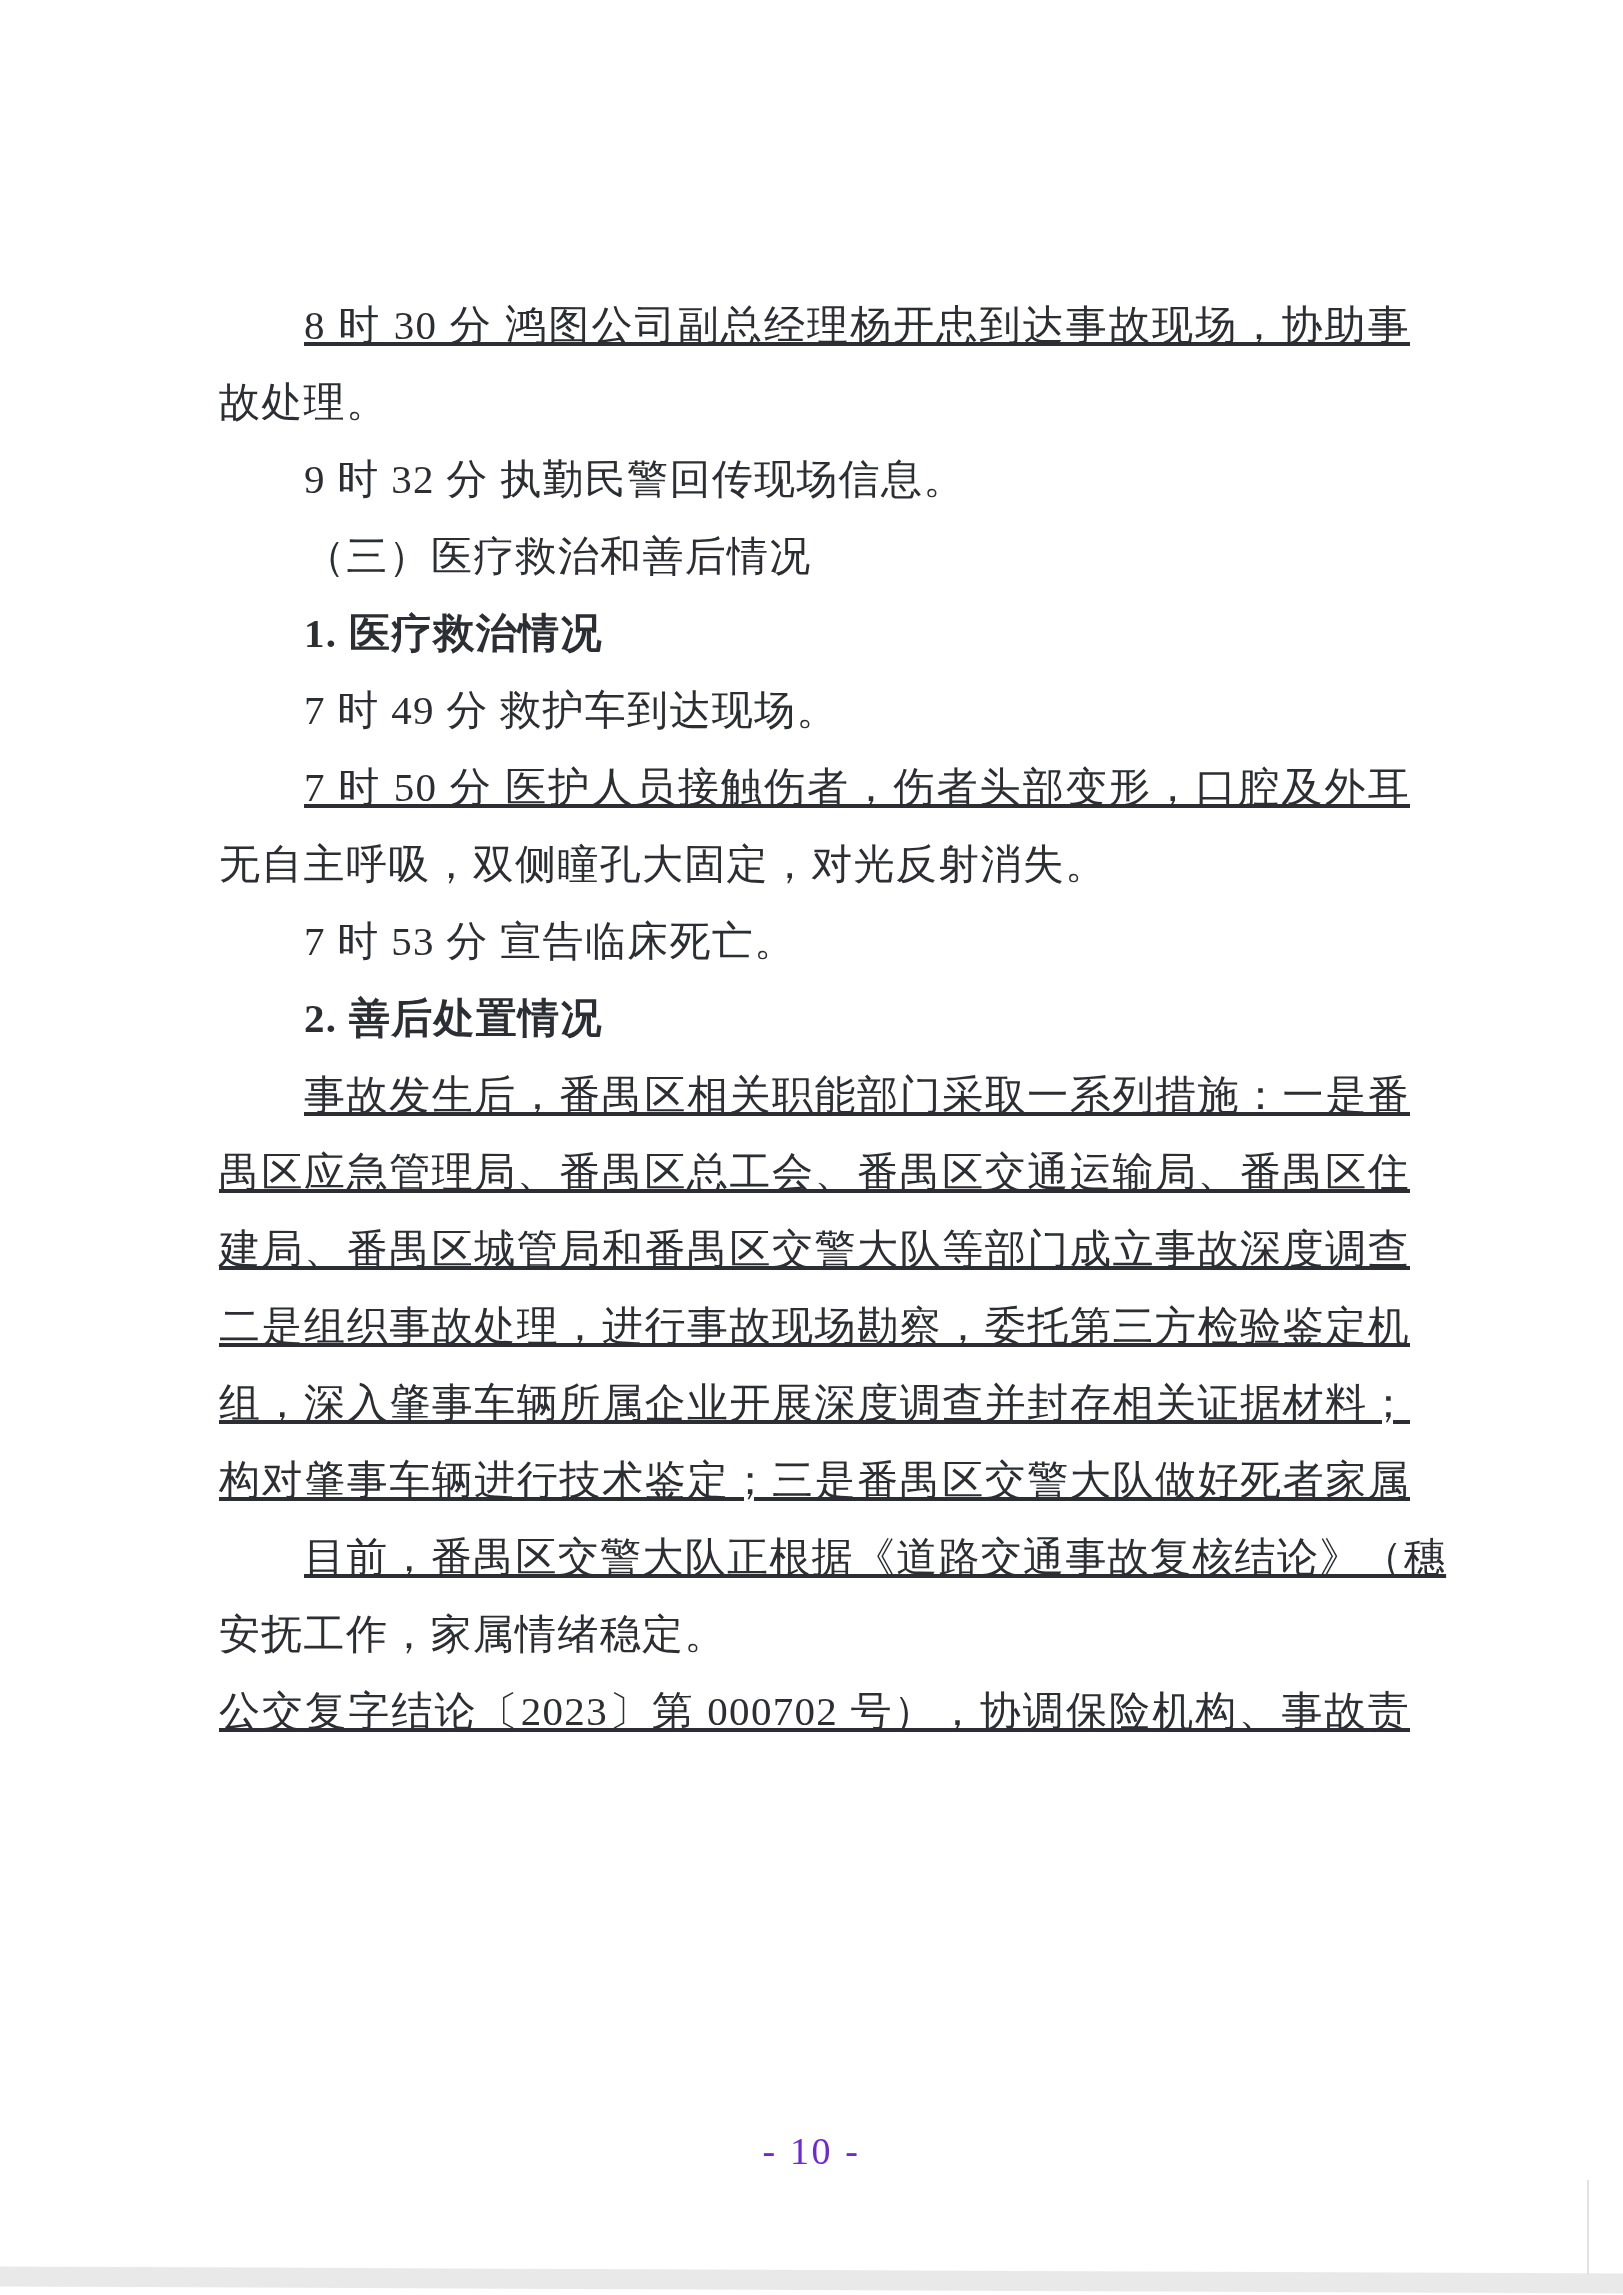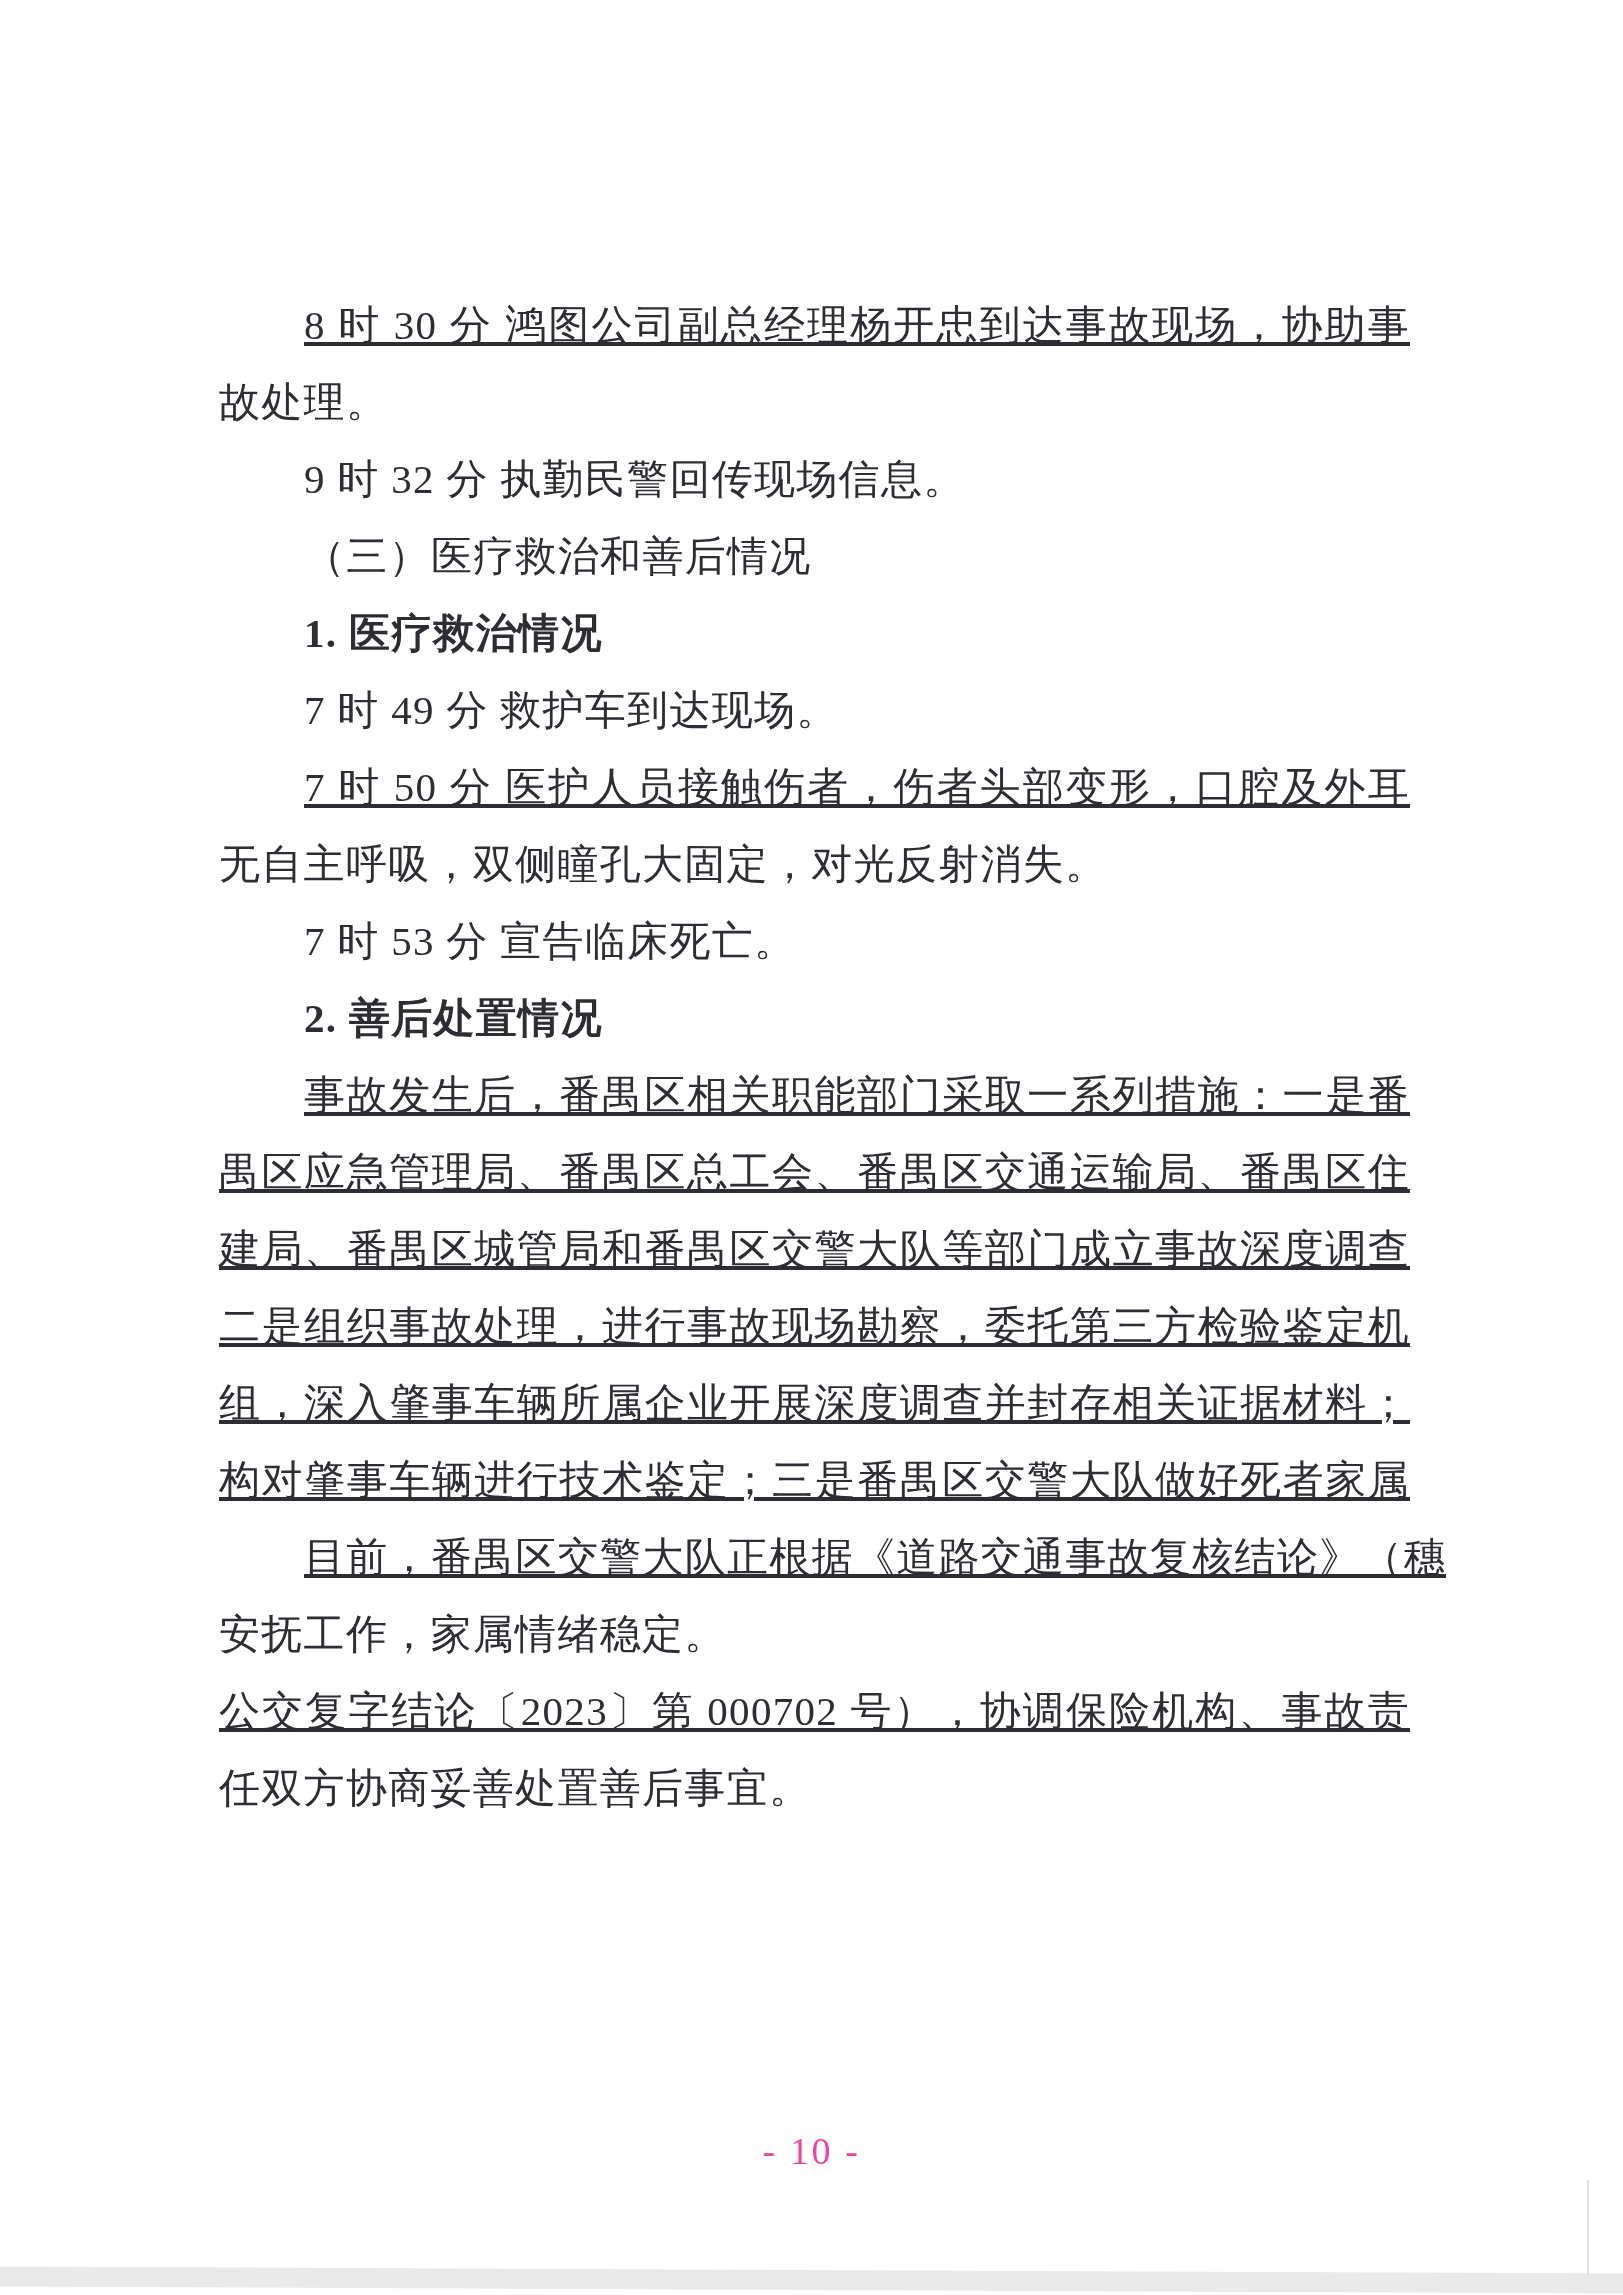--- a/index.html
+++ b/index.html
@@ -47,21 +47,21 @@
     font-weight: 400;
   }
   .footer {
     position: absolute;
     top: 2129px;
     left: 0;
     width: 100%;
     text-align: center;
     font-size: 38px;
     letter-spacing: 2.6px;
-    color: #ec4899;
+    color: #6d28d9;
   }
   .scan-strip-bottom {
     position: absolute;
     left: -6.5px;
     top: 2270px;
     width: 1636px;
     height: 19.6px;
     background: #e9e9e9;
     transform: rotate(0.25deg);
   }
@@ -92,21 +92,20 @@
     <p class="line indent bold">2. 善后处置情况</p>
     <p class="line indent fill">事故发生后，番禺区相关职能部门采取一系列措施：一是番</p>
     <p class="line fill">禺区应急管理局、番禺区总工会、番禺区交通运输局、番禺区住</p>
     <p class="line fill">建局、番禺区城管局和番禺区交警大队等部门成立事故深度调查</p>
     <p class="line fill">二是组织事故处理，进行事故现场勘察，委托第三方检验鉴定机</p>
     <p class="line fill">组，深入肇事车辆所属企业开展深度调查并封存相关证据材料；</p>
     <p class="line fill">构对肇事车辆进行技术鉴定；三是番禺区交警大队做好死者家属</p>
     <p class="line indent fill">目前，番禺区交警大队正根据《道路交通事故复核结论》（穗</p>
     <p class="line">安抚工作，家属情绪稳定。</p>
     <p class="line fill">公交复字结论〔2023〕第 000702 号），协调保险机构、事故责</p>
-    <p class="line">任双方协商妥善处置善后事宜。</p>
   </main>
 
   <div class="footer">- 10 -</div>
 
   <div class="scan-strip-bottom"></div>
   <div class="scan-line-right"></div>
 
 </div>
 
 

